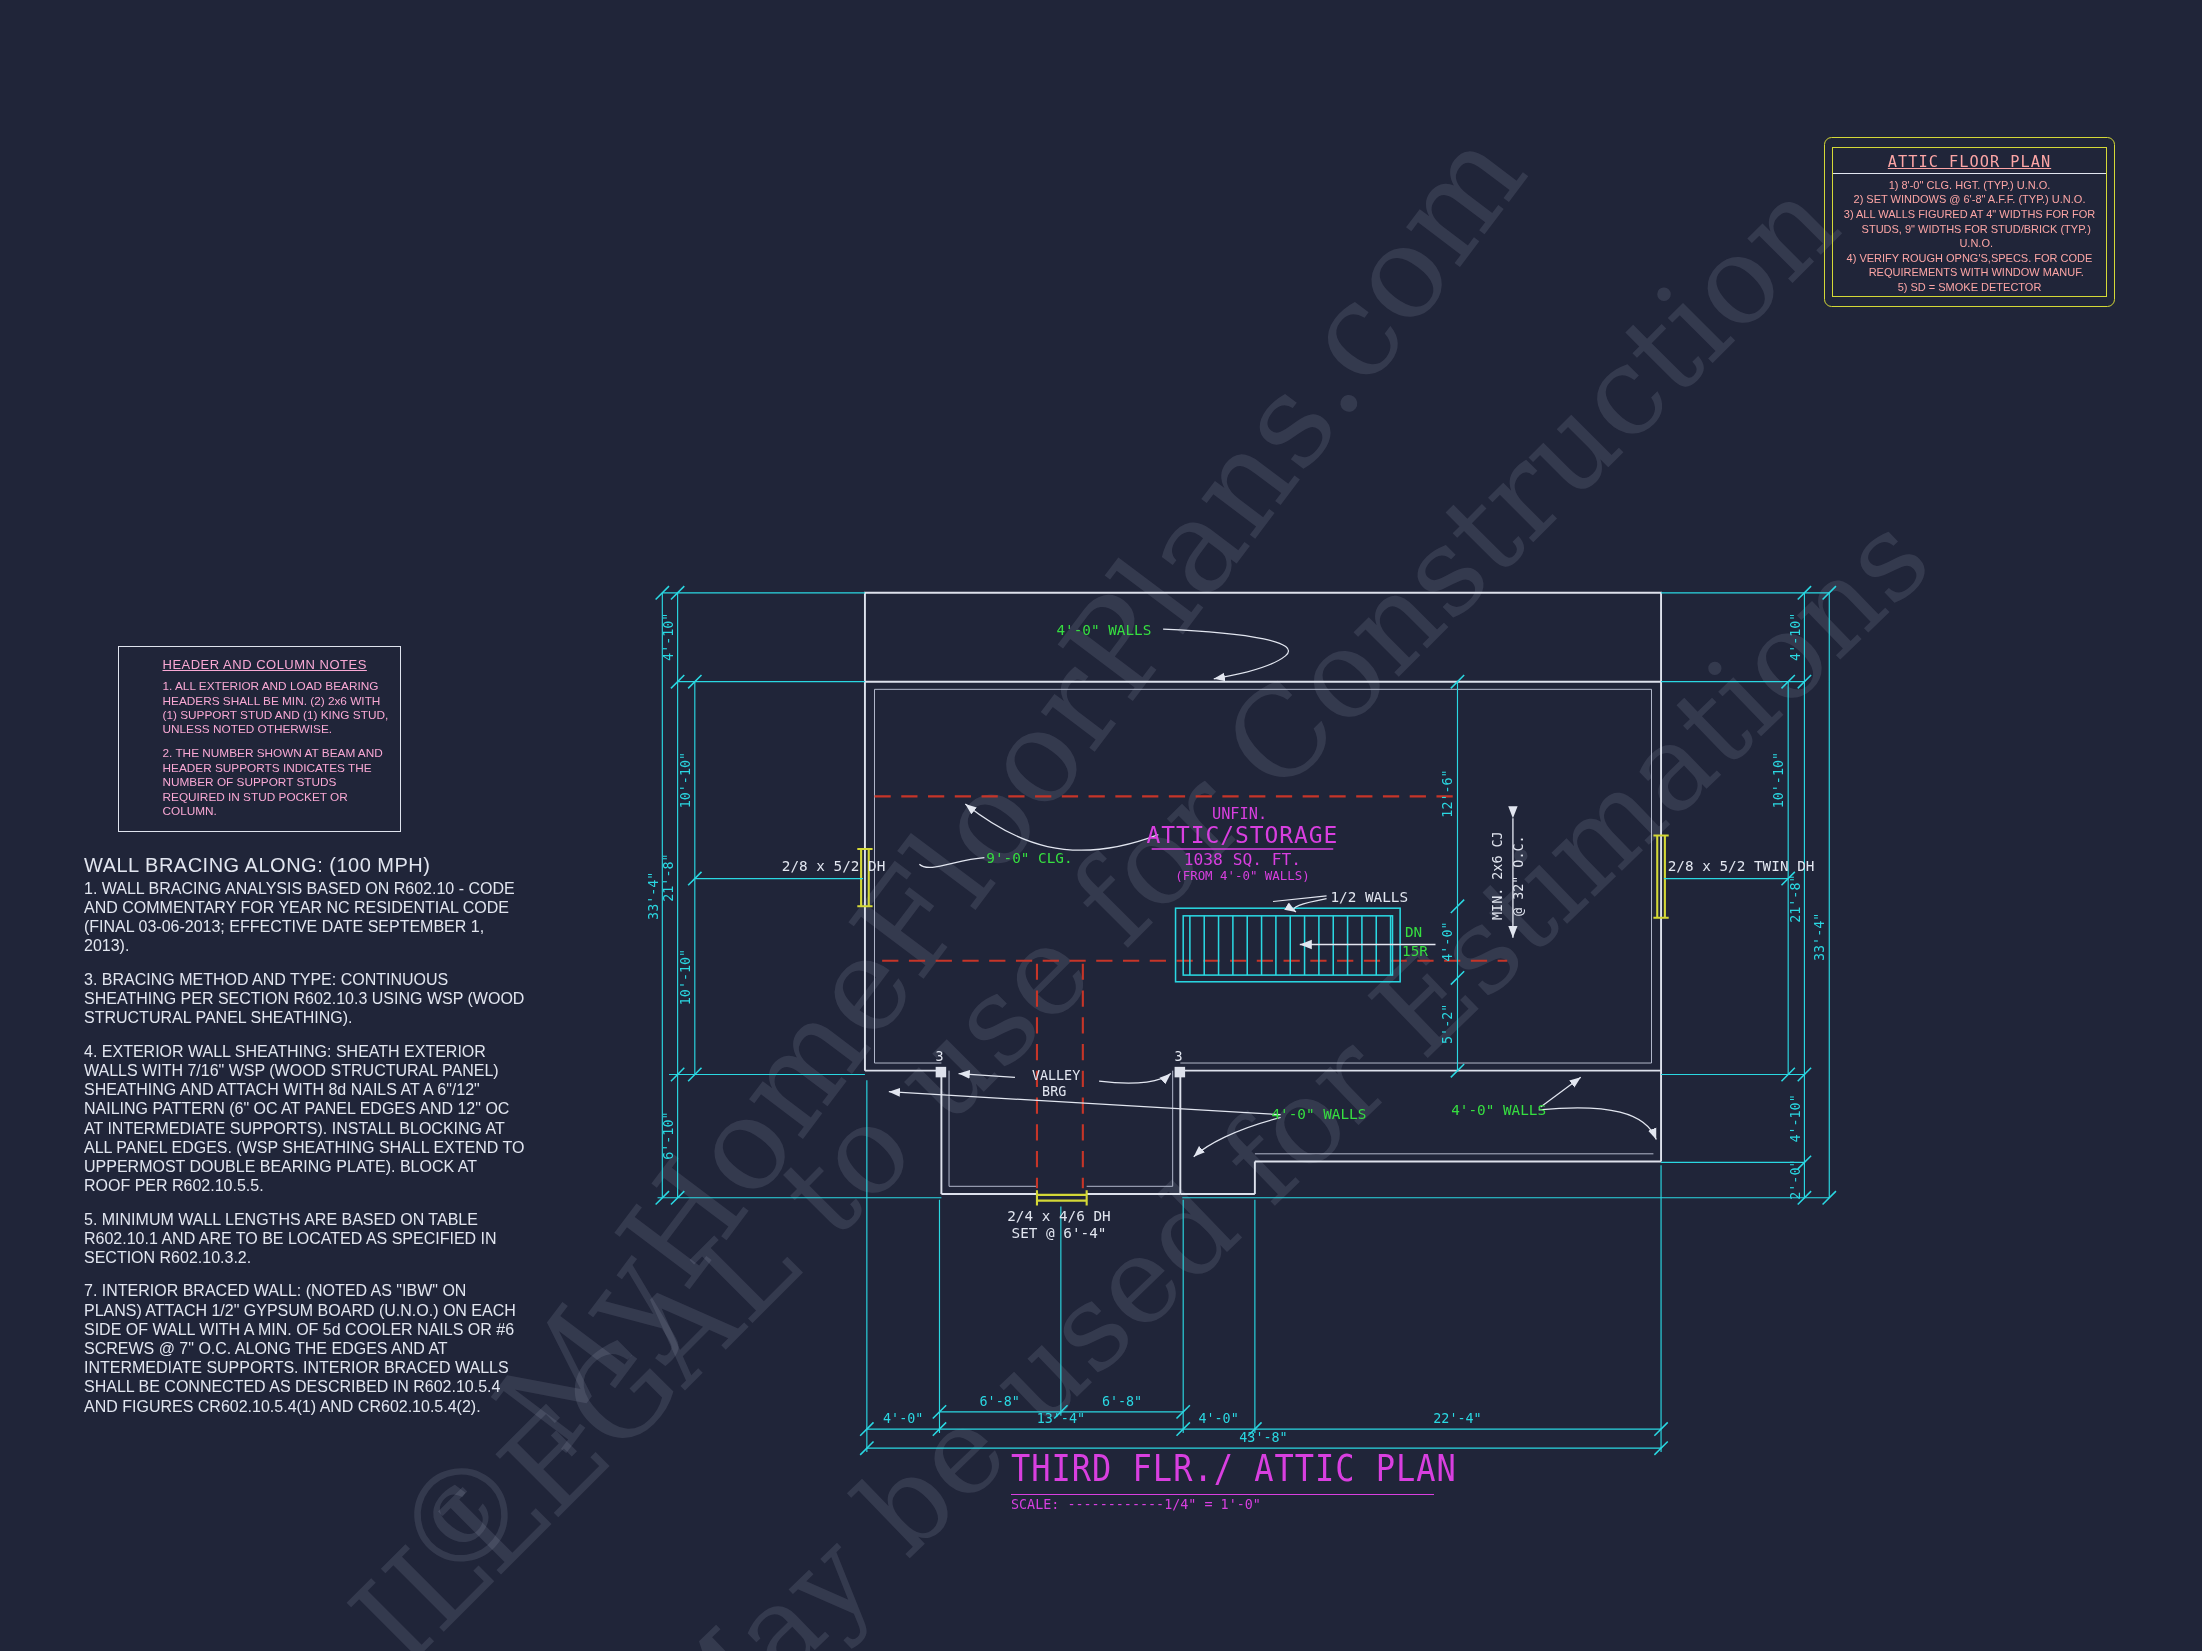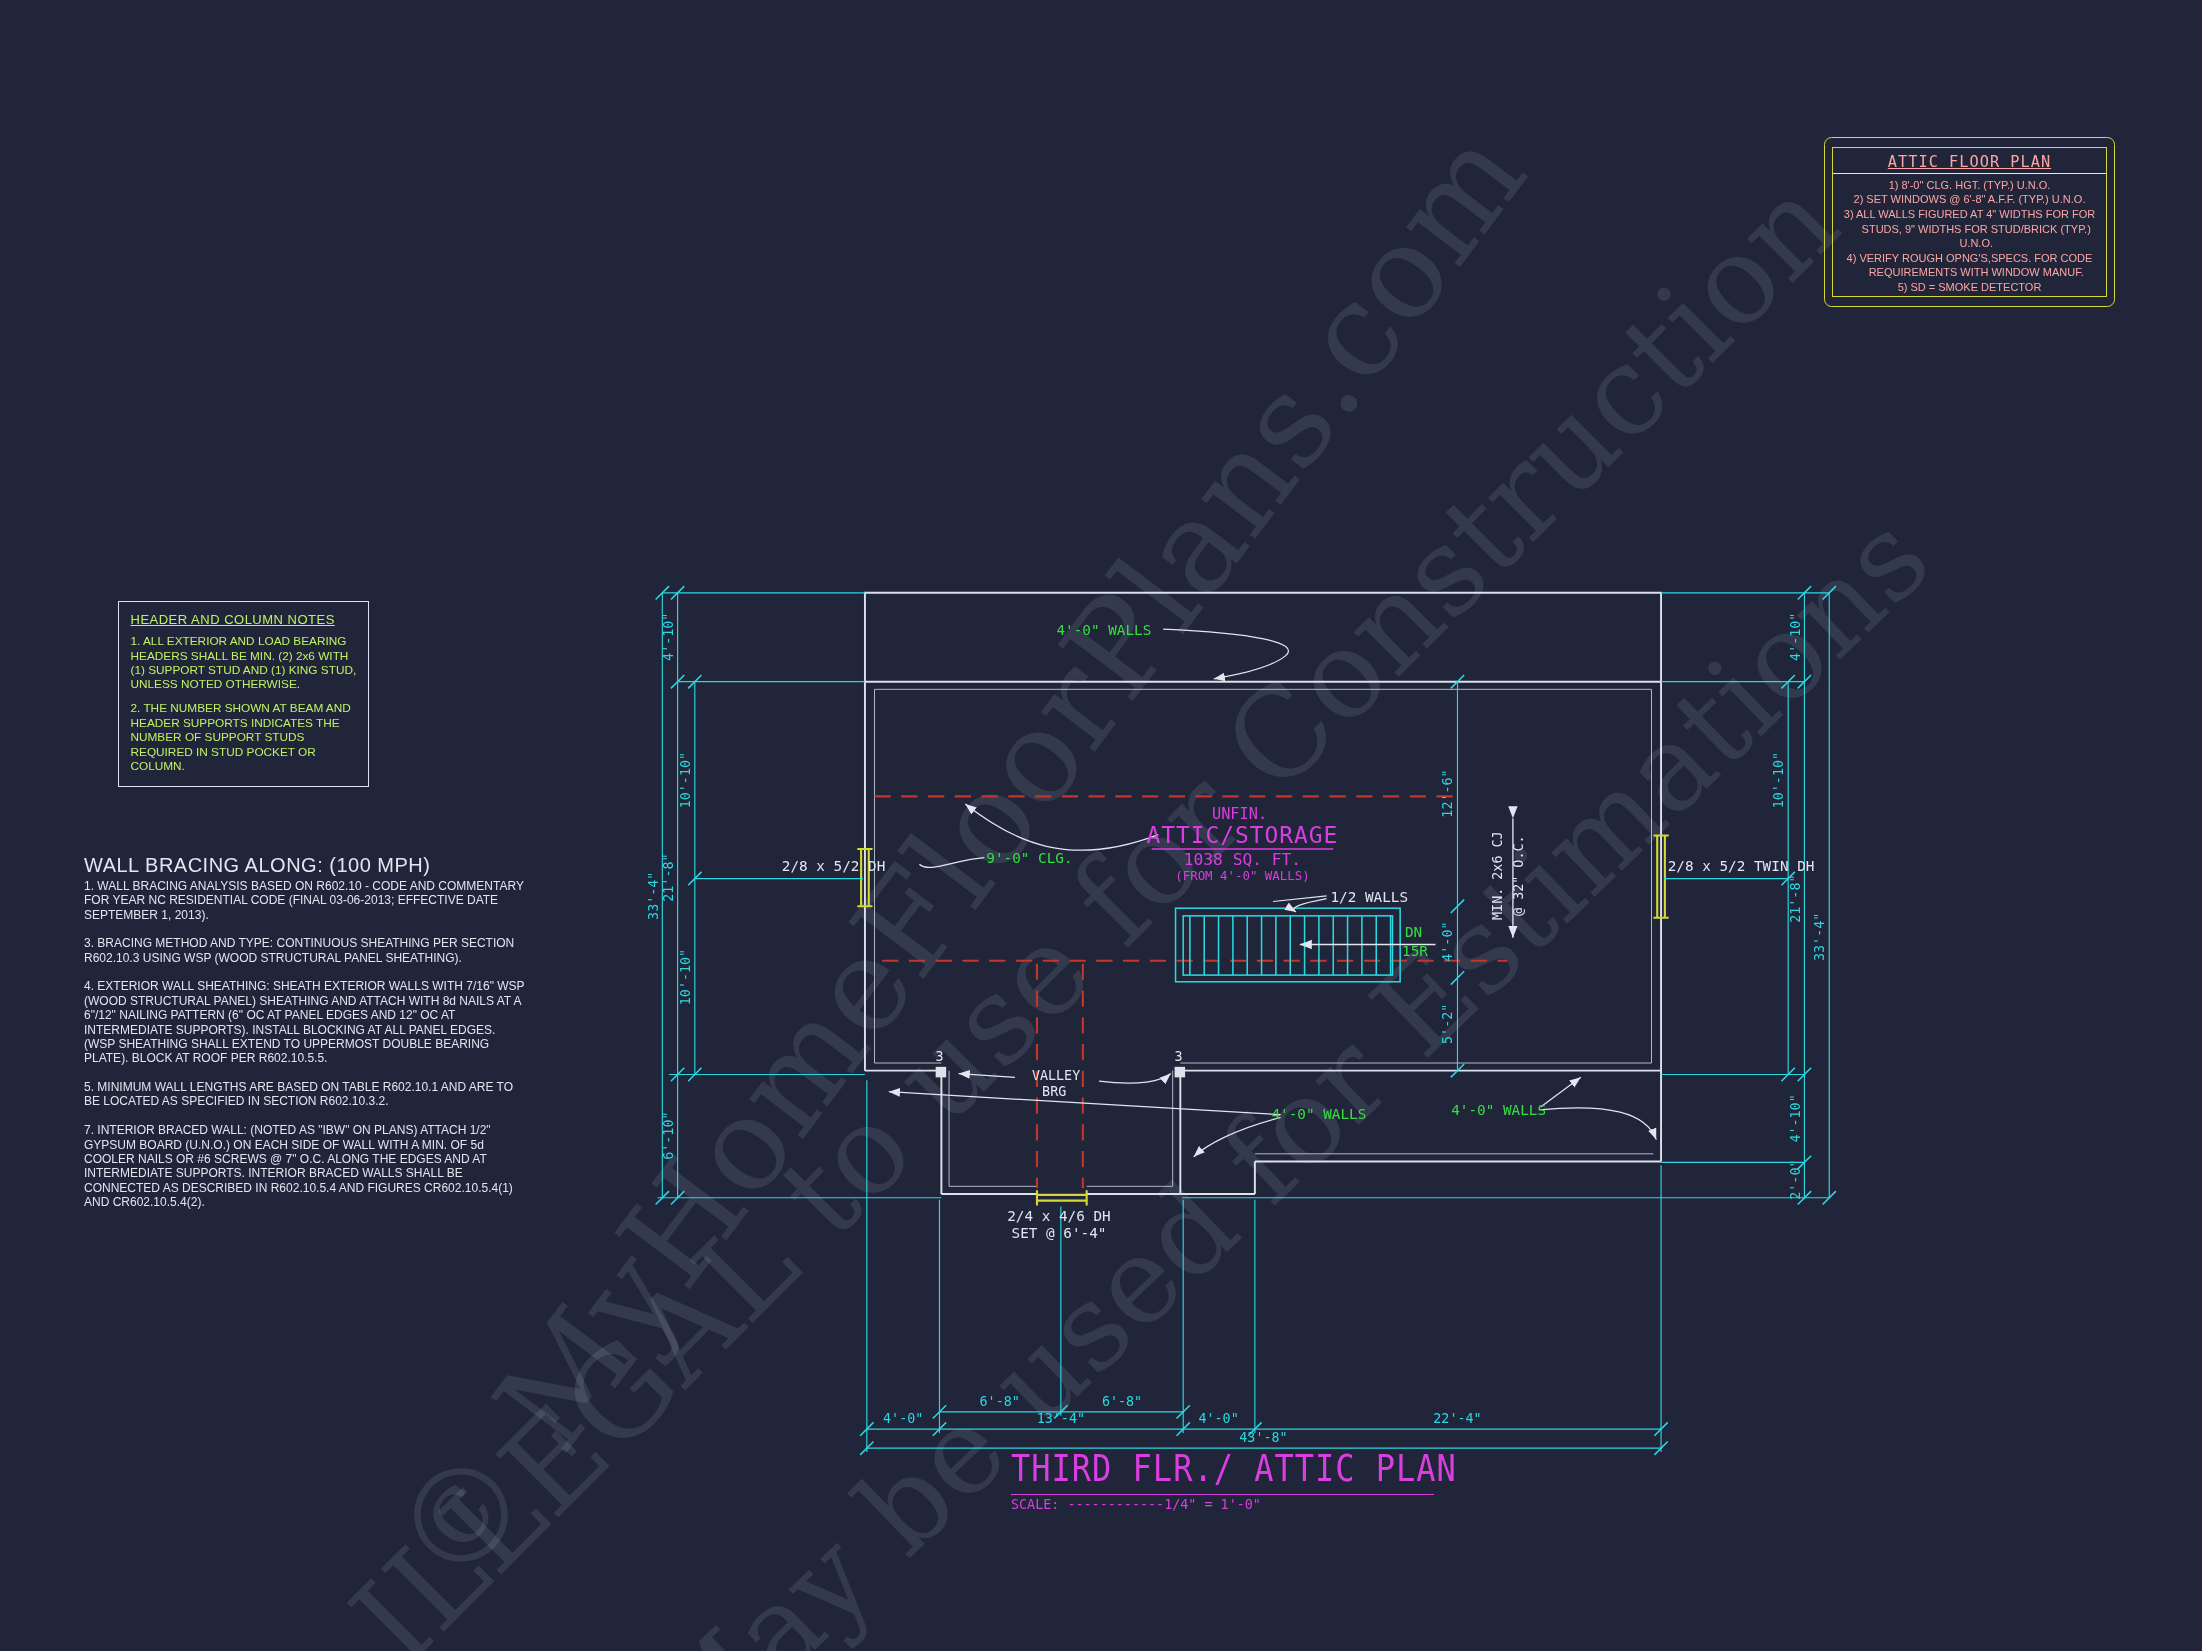--- a/index.html
+++ b/index.html
@@ -14,27 +14,27 @@
   .lbl{font-size:15px;}
   
   .attic-box{left:1824px;top:137px;width:289px;height:168px;border:1.4px solid #d4d837;border-radius:7.6px;}
   .attic-box-inner{position:absolute;left:6.7px;top:8.6px;right:6.7px;bottom:8.6px;border:1.4px solid #d4d837;border-radius:0;color:#fca5a5;text-align:center;}
   .attic-title{font-family:"DejaVu Sans Mono",monospace;font-size:15.3px;letter-spacing:1px;
                padding:5.7px 9.6px 1.9px 9.6px;text-decoration:underline;}
   .attic-sep{border-bottom:1px solid #e2e6f0;margin:0;}
   .attic-items{padding:3.8px 7.6px;font-size:11px;line-height:1.32;}
   .attic-items div{padding-left:13.4px;text-indent:-13.4px;}
   
-  .hdr-box{left:118px;top:601px;width:249px;height:184px;border:1.4px solid #dfe3ee;color:#bef264;}
+  .hdr-box{left:118px;top:646px;width:249px;height:184px;border:1.4px solid #dfe3ee;color:#f9a8d4;padding-left:32px;}
   .hdr-title{font-size:13px;letter-spacing:0.5px;text-decoration:underline;margin:9.6px 11.5px 7.6px 11.5px;}
   .hdr-box p{font-size:11.8px;line-height:1.22;margin:0 11.5px 9.6px 11.5px;}
   
   .brace{left:84px;top:854px;width:442px;color:#e2e6f0;}
   .brace-title{font-size:20px;letter-spacing:0.5px;margin:0 0 1.9px 0;font-weight:normal;}
-  .brace p{font-size:12px;line-height:1.2;margin:0 0 14.3px 0;}
+  .brace p{font-size:16px;line-height:1.2;margin:0 0 14.3px 0;}
   
   .titleblock{left:1011px;top:1446px;color:#d93fe0;}
   .sheet-title{font-family:"DejaVu Sans Mono",monospace;font-size:32px;letter-spacing:1px;
                margin:0;font-weight:normal;transform:scale(1,1.15);transform-origin:left top;}
   .title-rule{width:423px;height:0;border-bottom:1.9px solid #d93fe0;margin-top:9.6px;}
   .scale-line{font-family:"DejaVu Sans Mono",monospace;font-size:13.4px;margin-top:2.9px;letter-spacing:0;}
 </style>
 </head>
 <body>
 

